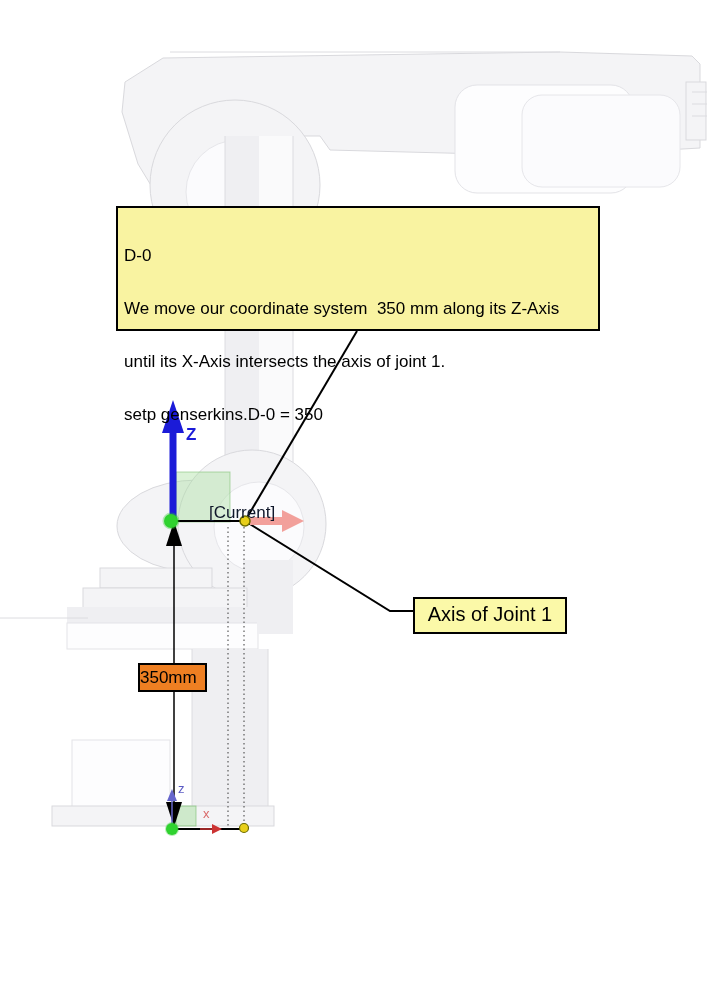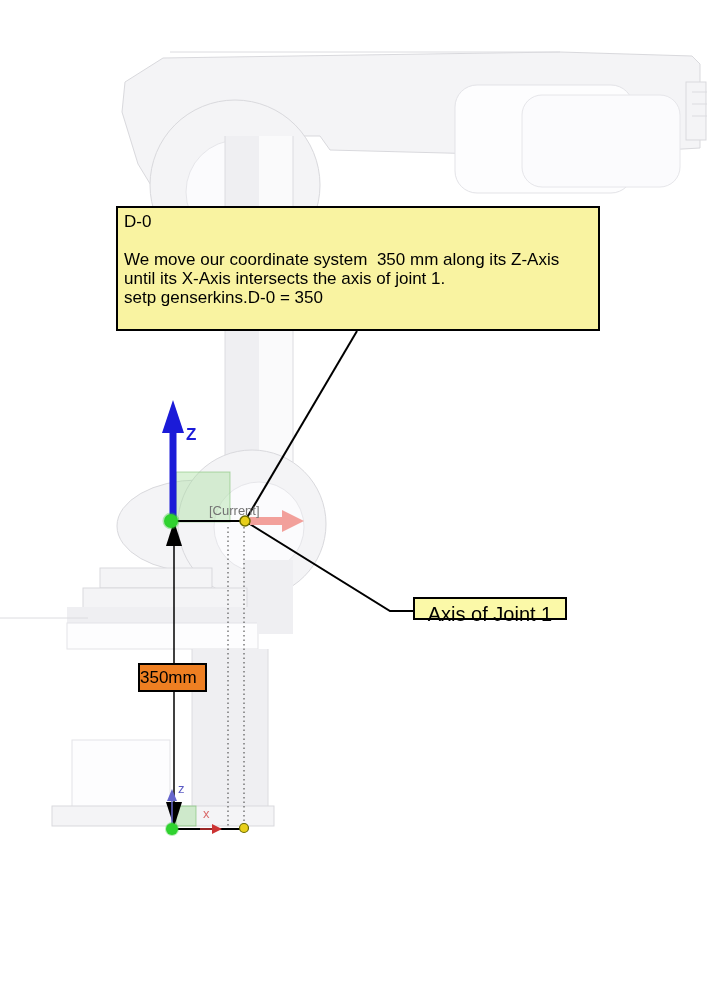--- a/index.html
+++ b/index.html
@@ -9,36 +9,36 @@
   }
   .canvas svg{position:absolute;left:0;top:0;}
   .abs{position:absolute;}
 
   
   .note-box{
     left:116px;top:206px;width:484px;height:125px;box-sizing:border-box;
     background:var(--note-bg,#f9f3a1);border:2px solid #000;
     padding:4px 6px;font-size:17px;line-height:19px;
   }
-  .note-line{white-space:pre;}
+  .note-line{white-space:pre;margin-top:34px;}
   .note-title{margin-bottom:19px;}
   .note-command{}
 
   .callout-box{
-    left:413px;top:597px;width:154px;height:23px;box-sizing:border-box;
+    left:413px;top:597px;width:154px;height:37px;box-sizing:border-box;
     background:var(--callout-bg,#fbf9a8);border:2px solid #000;
     font-size:20px;line-height:31px;text-align:center;white-space:pre;
   }
   .dim-label{
     left:138px;top:663px;width:69px;height:29px;box-sizing:border-box;
     background:var(--dimension-bg,#ee7f22);border:2px solid #000;
     font-size:17px;line-height:25px;text-align:left;white-space:pre;
   }
   .z-upper-label{left:186px;top:425px;font-size:17px;font-weight:700;color:var(--z-axis,#1b1bd8);}
-  .current-label{left:209px;top:503px;font-size:13px;color:#737373;letter-spacing:0px;}
+  .current-label{left:209px;top:503px;font-size:17px;color:#0f172a;letter-spacing:0px;}
   .z-lower-label{left:178px;top:781px;font-size:13px;color:#5b5bc4;}
   .x-lower-label{left:203px;top:806px;font-size:13px;color:#d96a6a;}
 
   
   .r-fill{fill:#f4f4f6;stroke:#d9d9dd;stroke-width:1;}
   .r-fill2{fill:#fbfbfd;stroke:#e6e6ea;stroke-width:1;}
   .r-flat{fill:#efeff2;stroke:none;}
   .r-white{fill:#fdfdfe;stroke:#e3e3e7;stroke-width:1;}
   .r-line{stroke:#dcdce0;stroke-width:1;fill:none;}
   .blk{stroke:#000;fill:none;}

